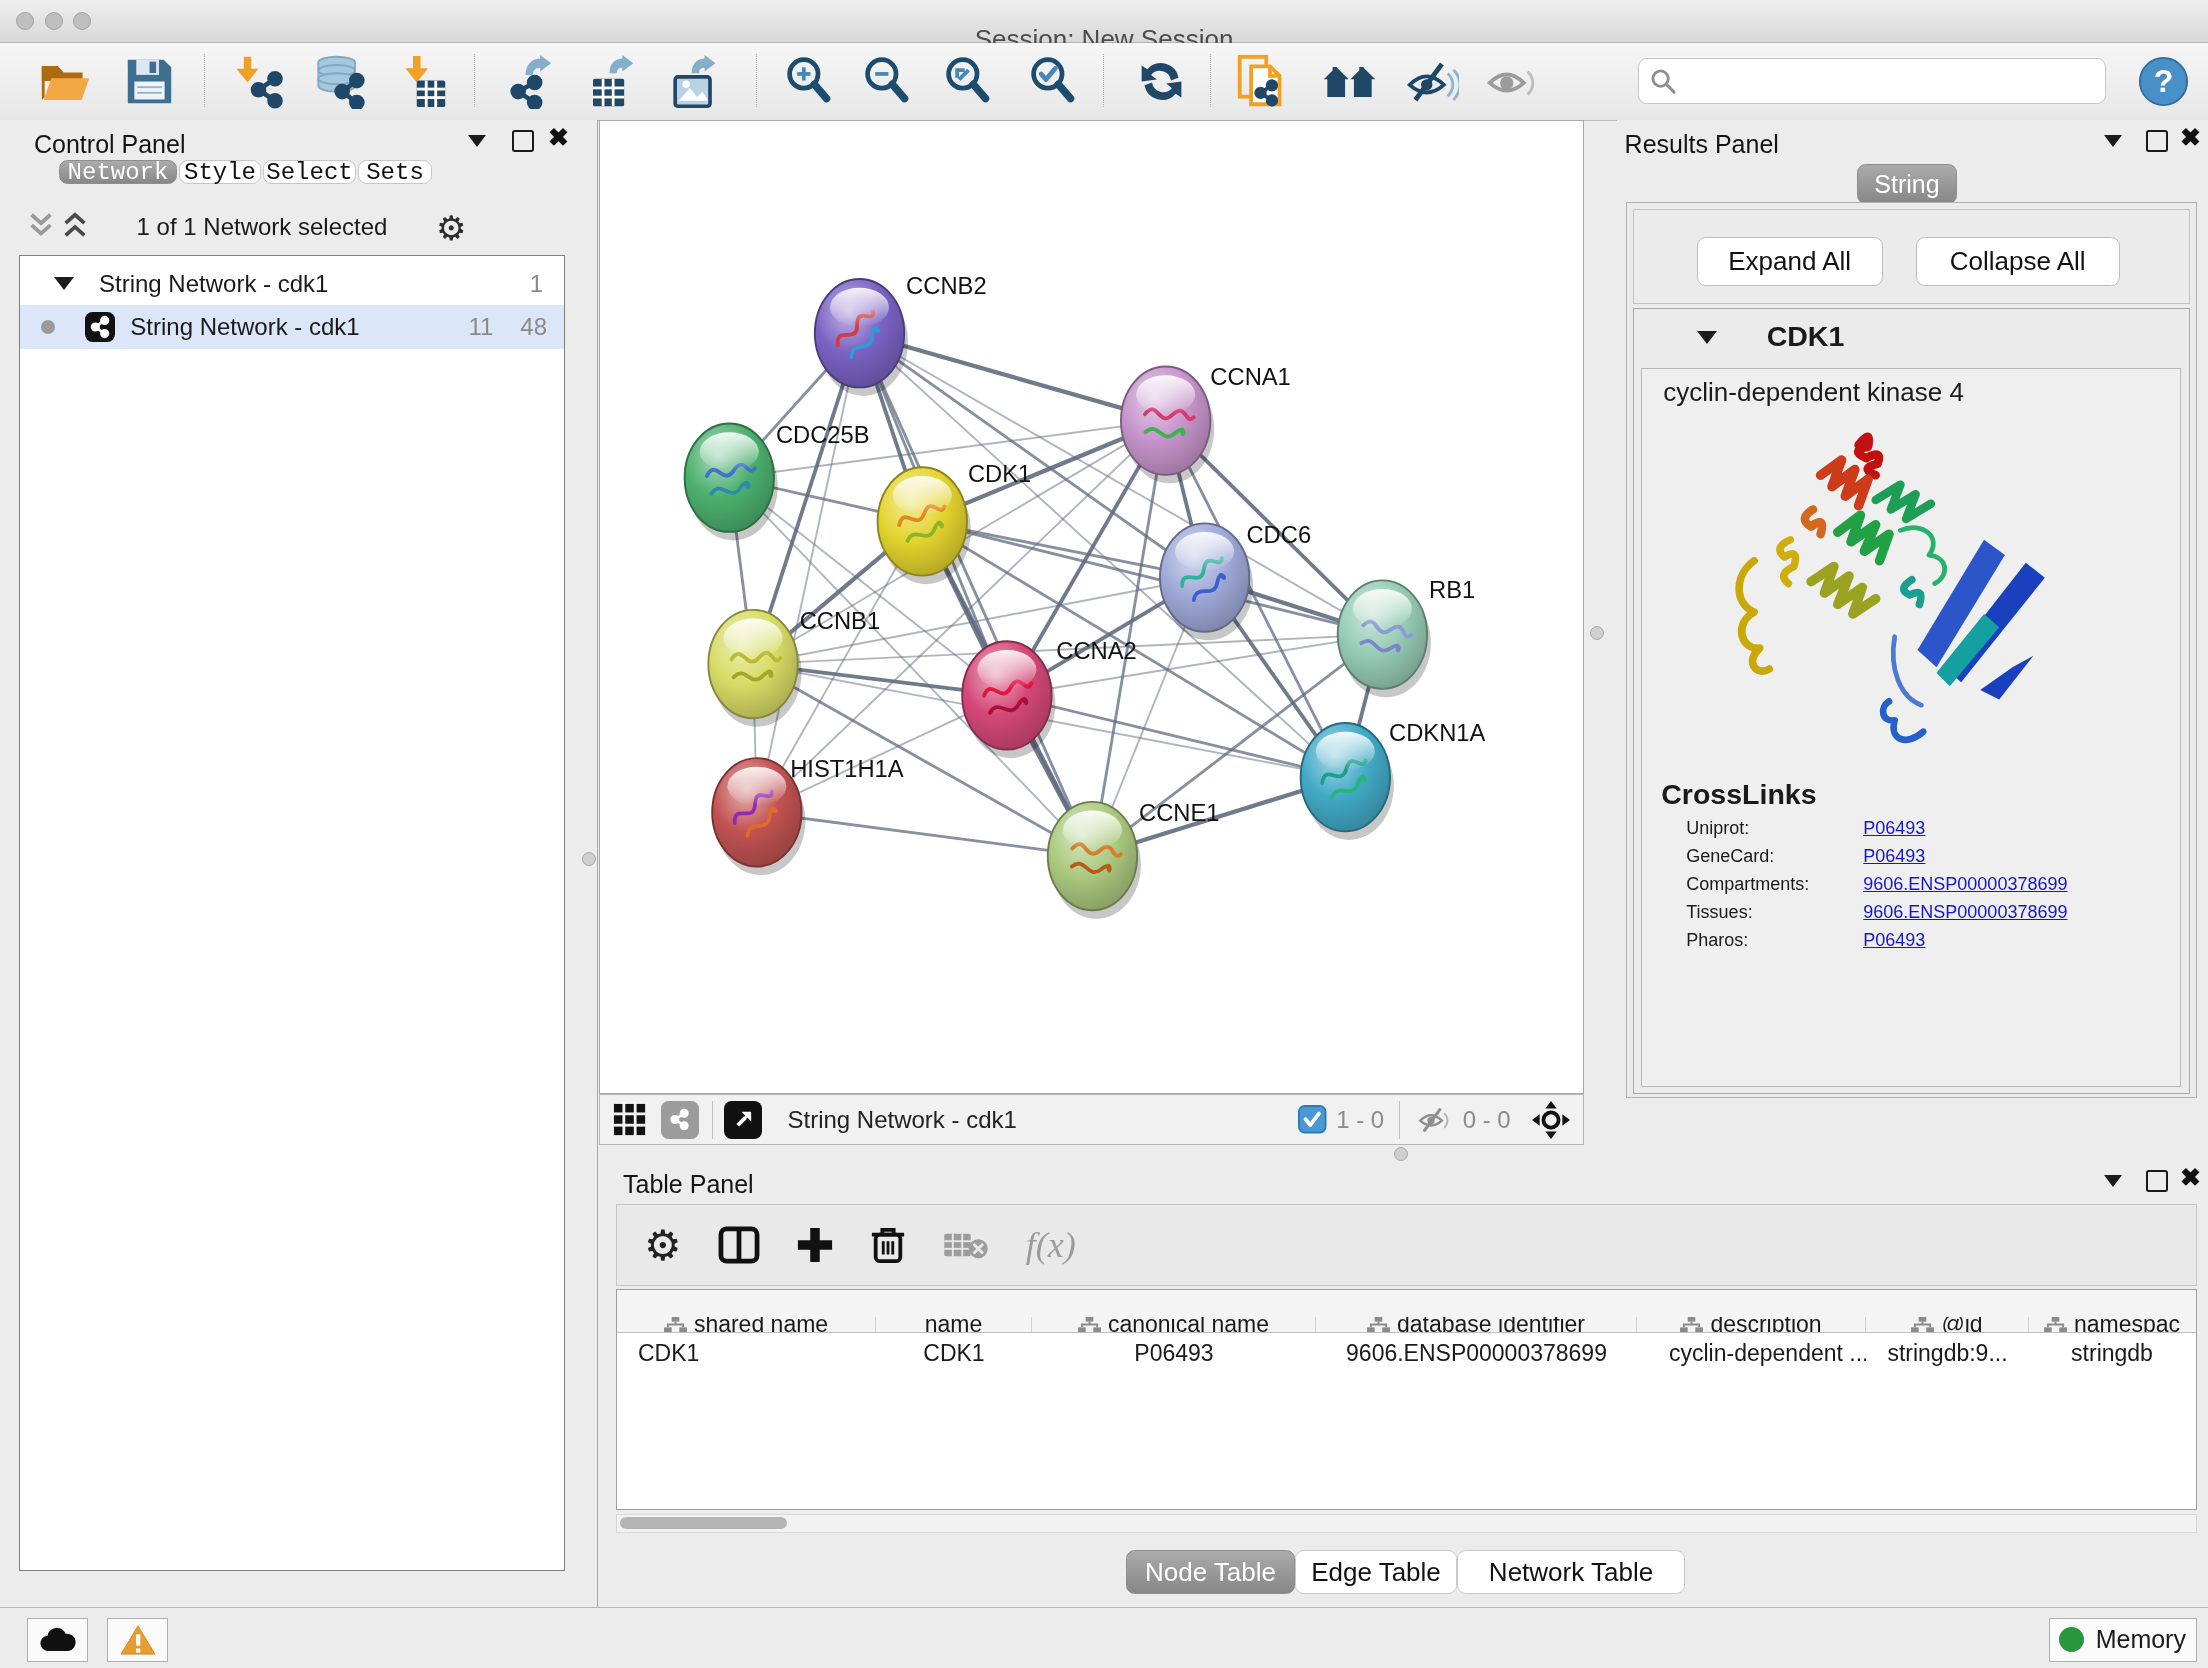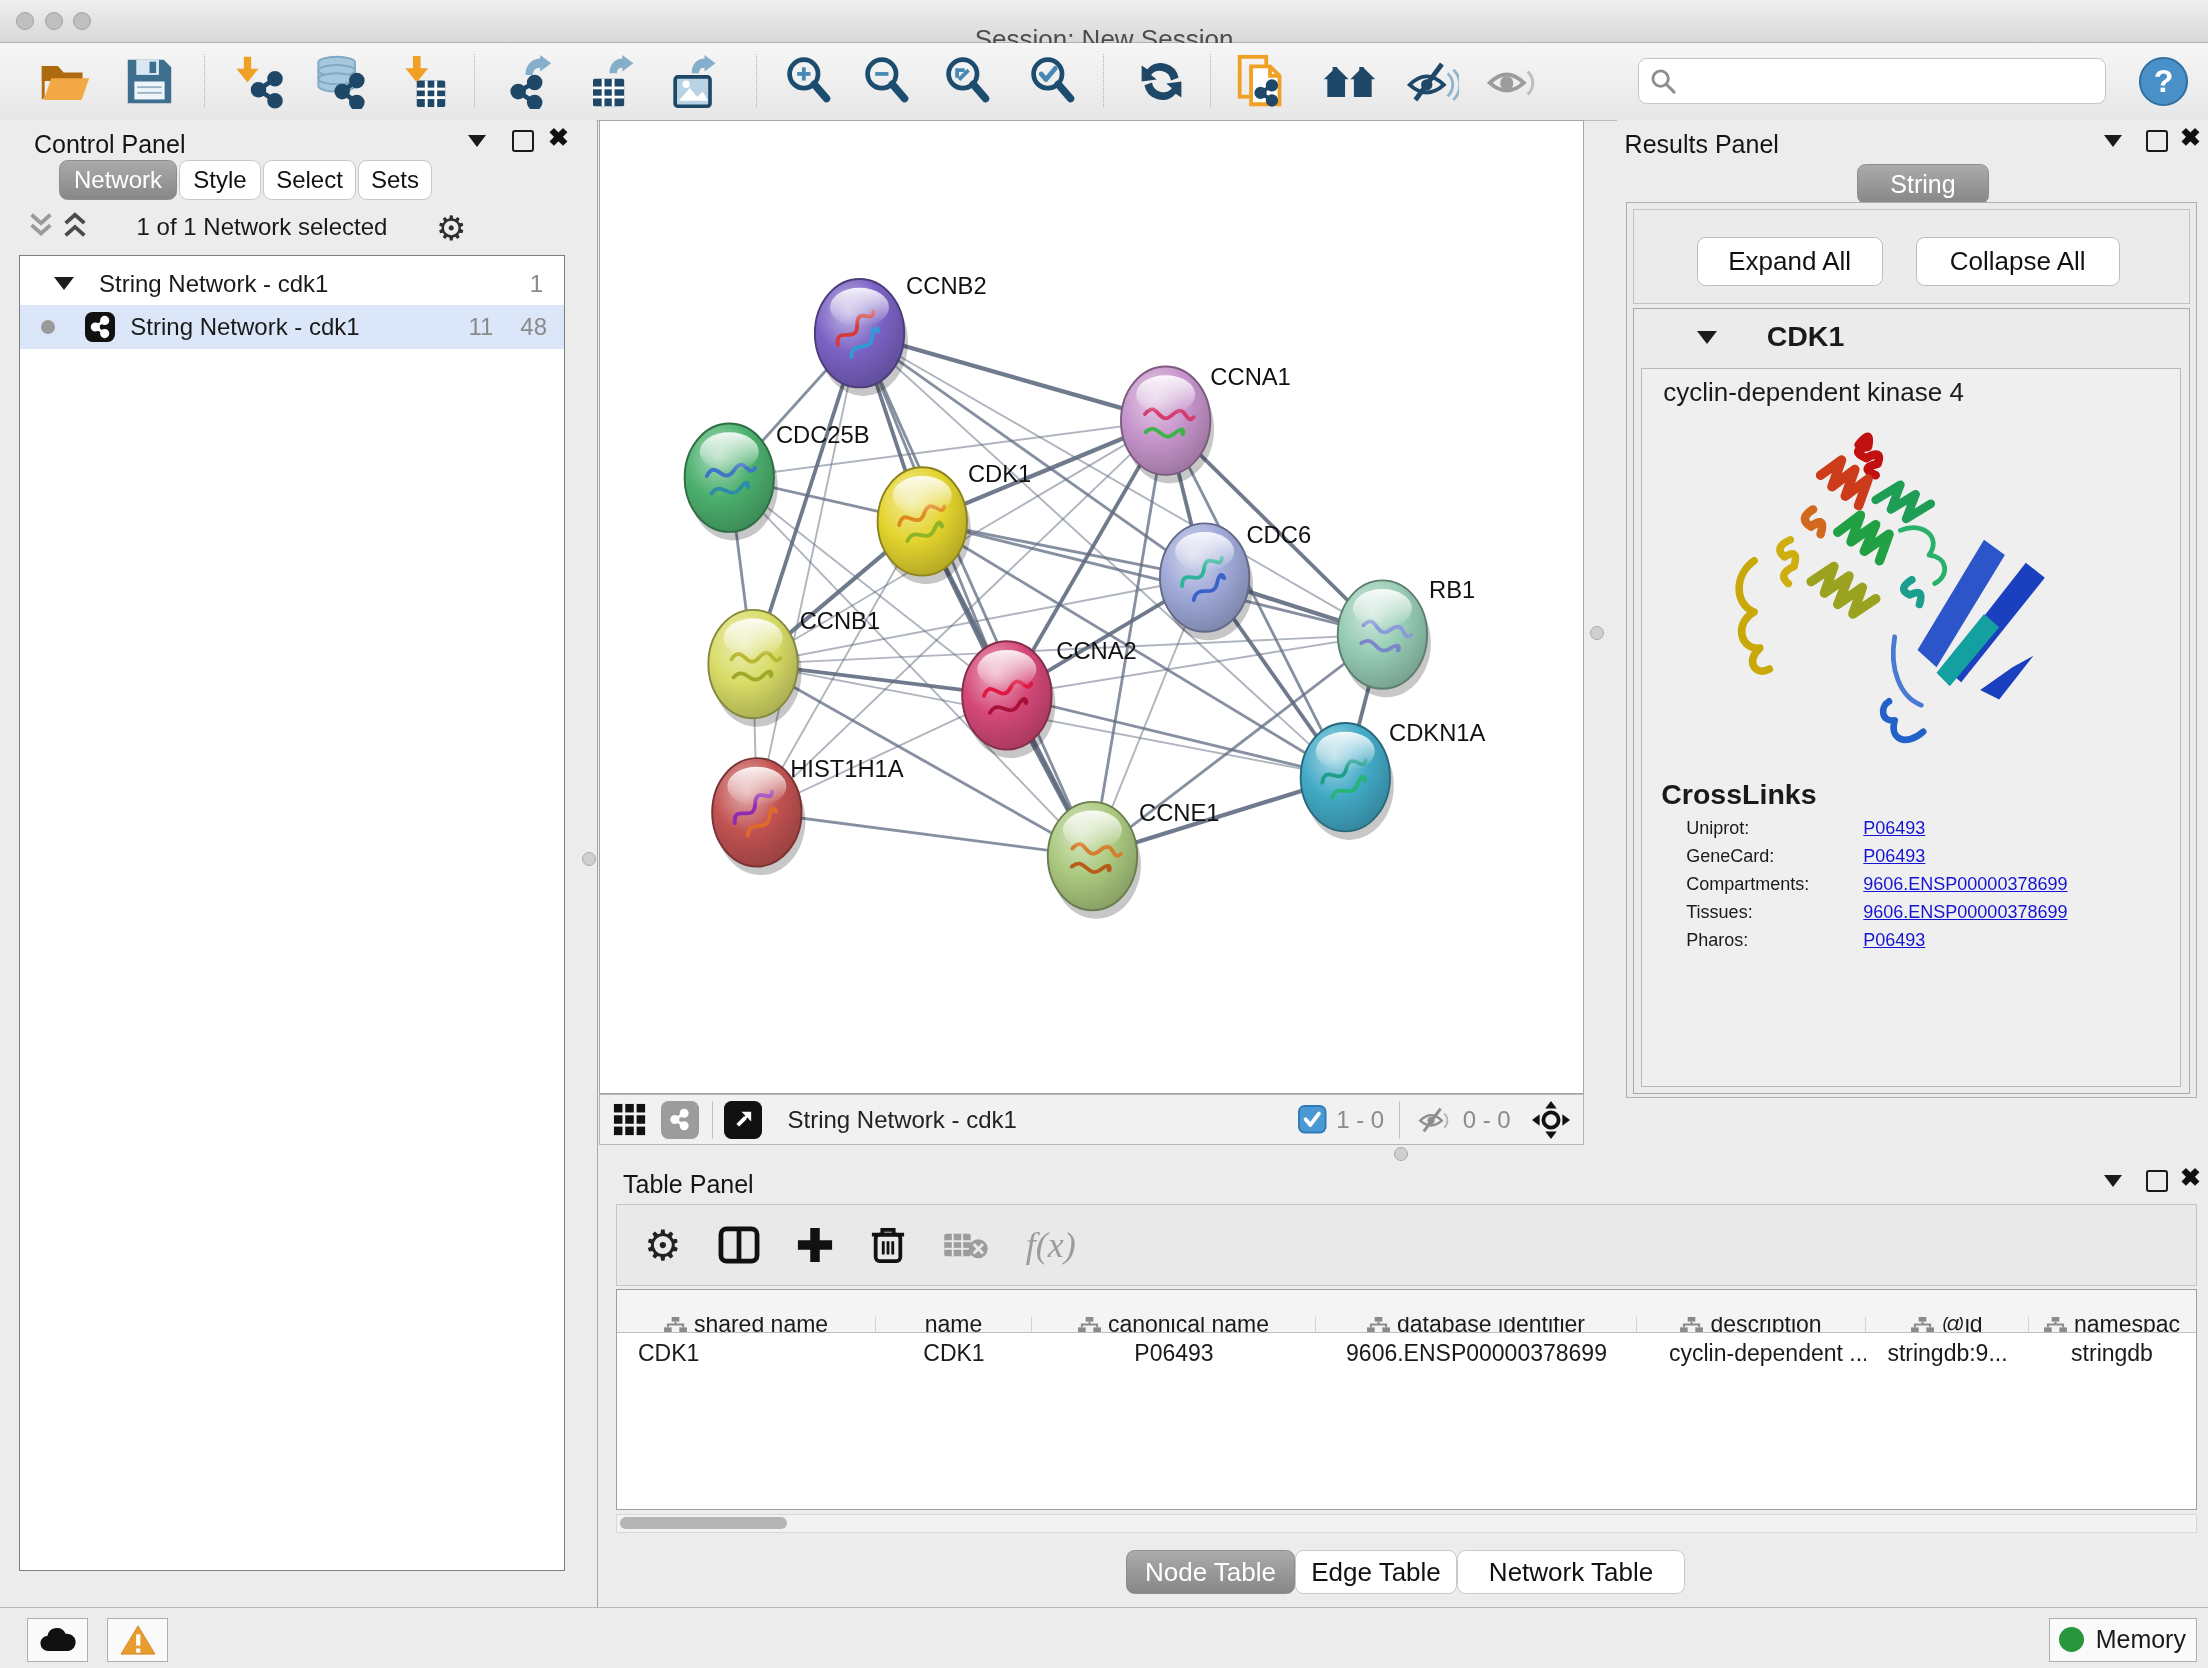--- a/index.html
+++ b/index.html
@@ -31,23 +31,23 @@
   
   .panel-title{font-size:25px;color:#141414;}
   .win-tri{width:0;height:0;border-left:9.5px solid transparent;border-right:9.5px solid transparent;
      border-top:12.4px solid #1a1a1a;display:inline-block;}
   .win-box{width:18px;height:18px;border:2.9px solid #1a1a1a;border-radius:2.9px;display:inline-block;}
   .win-x{font-size:25px;font-weight:bold;color:#111;line-height:18px;}
 
   
   #control-panel{left:0;top:120px;width:598px;height:1488px;background:#ececec;
      border-right:1px solid #a8a8a8;box-sizing:border-box;}
-  .cp-tab{position:absolute;top:40px;height:40px;box-sizing:border-box;
+  .cp-tab{position:absolute;top:40px;height:24px;box-sizing:border-box;
      border:1px solid #c6c6c6;background:#fff;border-radius:8.6px 8.6px 8.6px 8.6px;
-     font-size:24px;display:flex;align-items:center;justify-content:center;color:#111;}
+     font-size:24px;display:flex;align-items:center;justify-content:center;color:#111;font-family:Liberation Mono, monospace;}
   .cp-tab.active{background:linear-gradient(#ababab,#878787);color:#fff;border-color:#8e8e8e;}
   #cp-tree-box{position:absolute;left:19px;top:135px;width:546px;height:1316px;
      background:#fff;border:1.9px solid #7f7f7f;box-sizing:border-box;}
   .tree-row{position:absolute;left:0;width:100%;height:44px;display:flex;align-items:center;
      font-size:24px;}
   .tree-row .cnt{color:#8a8a8a;}
   #tree-child{background:#dbe7f8;}
   .caret-down{width:0;height:0;border-left:10.5px solid transparent;border-right:10.5px solid transparent;
      border-top:13.3px solid #1c1c1c;display:inline-block;}
 
@@ -60,21 +60,21 @@
      justify-content:center;margin-left:11.4px;}
   .nt-sep{height:38px;border-left:1px solid #c2c2c2;margin-left:13.3px;}
   #net-title{font-size:24px;margin-left:25px;color:#222;flex:0 0 auto;}
   .nt-count{font-size:24px;color:#8b8b8b;margin-left:9.5px;}
 
   
   .grip{width:14.3px;height:14.3px;border-radius:50%;background:#cfcfcf;border:1px solid #a9a9a9;box-sizing:border-box;}
 
   
   #results-panel{left:1617px;top:120px;width:592px;height:1025px;background:#ececec;}
-  #rp-string-tab{position:absolute;left:1857px;top:164px;width:132px;height:40px;
+  #rp-string-tab{position:absolute;left:1857px;top:164px;width:100px;height:40px;
      background:linear-gradient(#ababab,#878787);border:1px solid #8e8e8e;border-radius:8.6px;
      color:#fff;font-size:25px;display:flex;align-items:center;justify-content:center;box-sizing:border-box;}
   #rp-outer{position:absolute;left:1626px;top:202px;width:571px;height:896px;
      background:#ebebeb;border:1px solid #b0b0b0;box-sizing:border-box;}
   #rp-btnbox{position:absolute;left:5.7px;top:5.7px;width:557px;height:95px;
      border:1px solid #c2c2c2;box-sizing:border-box;}
   .rp-btn{position:absolute;top:27px;height:49px;background:#fff;border:1px solid #bdbdbd;
      border-radius:8.6px;font-size:26px;display:flex;align-items:center;justify-content:center;
      box-sizing:border-box;color:#111;}
   #rp-entry{position:absolute;left:5.7px;top:105px;width:557px;height:786px;

